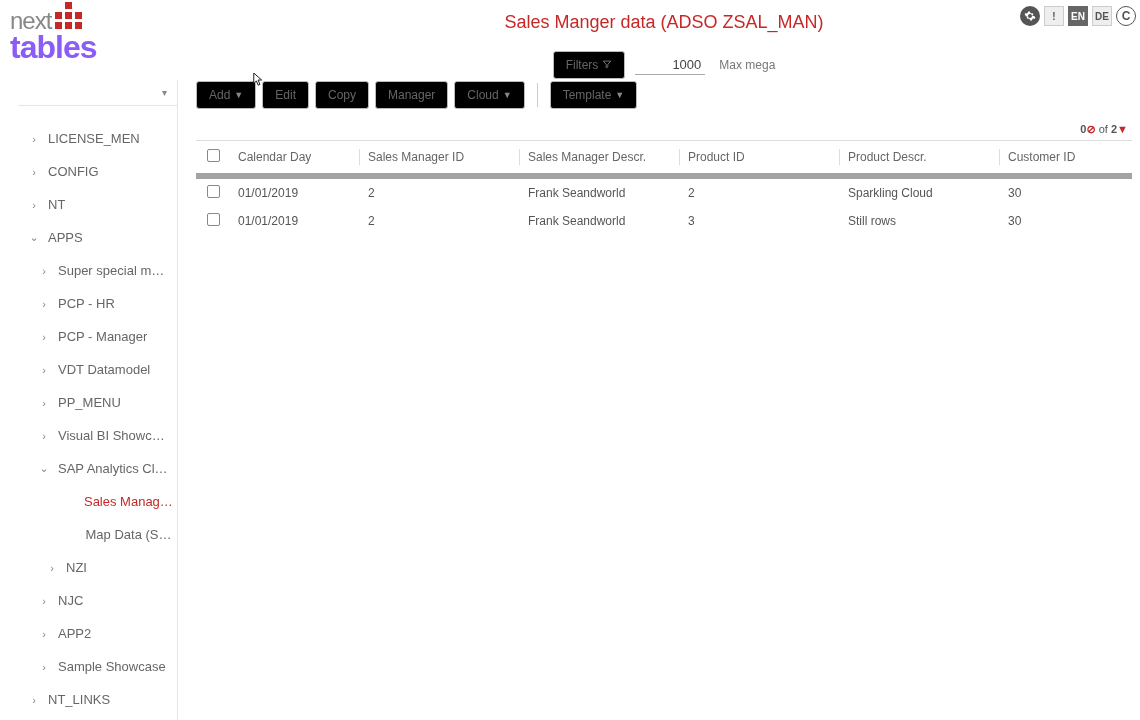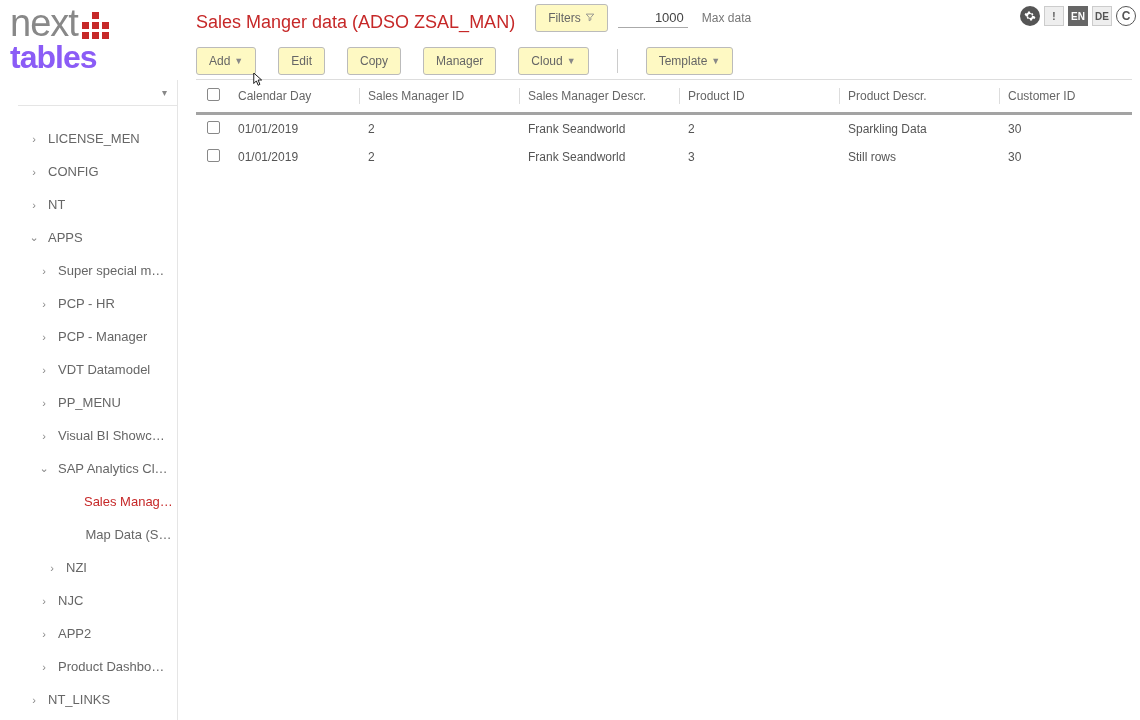--- a/index.html
+++ b/index.html
@@ -1,21 +1,21 @@
 <!DOCTYPE html>
 <html><head>
 <meta charset="utf-8">
 <style>
 * { box-sizing: border-box; margin: 0; padding: 0; }
 body { font-family: "Helvetica Neue", Arial, sans-serif; font-size: 13px; color: #555; background: #fff; width: 1140px; height: 720px; overflow: hidden; position: relative; }
 
 
 .logo { position: absolute; left: 10px; top: 2px; width: 160px; }
 .logo-top { display:flex; align-items:flex-end; }
-.logo-next { font-size: 38px; font-weight: 400; color: #888; letter-spacing: -1px; font-family: Arial, sans-serif;}
+.logo-next { font-size: 24px; font-weight: 400; color: #888; letter-spacing: -1px; font-family: Arial, sans-serif;}
 .logo-bars { display:inline-flex; gap:3px; margin-left:4px; align-items:flex-end; padding-bottom:6px;}
 .logo-bars .col { display:flex; flex-direction:column; gap:3px;}
 .logo-bars .sq { width:7px; height:7px; background:#c62828;}
 .logo-tables { font-size: 32px; font-weight: 700; color: #8b5cf6; letter-spacing: -1px; margin-top:-6px; font-family: Arial, sans-serif;}
 
 
 .topicons { position:absolute; right:4px; top:6px; display:flex; gap:4px; align-items:center; }
 .topicons .circ { width:20px; height:20px; border-radius:50%; background:#555; color:#fff; display:flex; align-items:center; justify-content:center; font-size:11px; }
 .topicons .sqbtn { width:20px; height:20px; background:#eee; border:1px solid #ccc; color:#555; display:flex; align-items:center; justify-content:center; font-size:10px; font-weight:600; }
 .topicons .circ.outline { background:#fff; border:1.5px solid #555; color:#555; font-size:12px; font-weight:600;}
@@ -31,36 +31,36 @@
 .chev { width:12px; color:#888; font-size:11px; display:inline-block; text-align:center;}
 .tree .lvl0 { padding-left:28px; }
 .tree .lvl1 { padding-left:38px; }
 .tree .lvl2 { padding-left:66px; }
 .tree .lvl2b { padding-left:46px; }
 .tree-label { margin-left:8px; white-space:nowrap; overflow:hidden; text-overflow:ellipsis; max-width:110px;}
 
 
 .main { position:absolute; left:196px; right:8px; top:4px; bottom:0; }
 .title { color:#c62828; font-size:18px; font-weight:500; margin-top:8px; }
-.title-row { display:flex; align-items:center; gap:20px; }
-.btn { background:#fef9c3; border:1px solid #bbb; color:#666; font-size:12px; padding:6px 12px; border-radius:3px; cursor:pointer; display:inline-flex; align-items:center; gap:4px;}
+.title-row { display:flex; align-items:center; gap:20px;flex-direction:column; }
+.btn { background:#000000; border:1px solid #bbb; color:#666; font-size:12px; padding:6px 12px; border-radius:3px; cursor:pointer; display:inline-flex; align-items:center; gap:4px;}
 .btn .caret { font-size:9px; color:#888;}
 .filters-row { display:flex; align-items:center; gap:10px; margin-top:-2px;}
 .maxrows-input { width:70px; border:none; border-bottom:1px solid #aaa; text-align:right; font-size:13px; color:#444; padding:2px 4px; outline:none;}
 .maxrows-label { color:#777; font-size:12px; margin-left:4px;}
-.toolbar { margin-top:14px; display:flex; gap:22px; align-items:center;}
+.toolbar { margin-top:2px; display:flex; gap:6px; align-items:center;}
 .toolbar .divider { width:1px; height:24px; background:#ccc; margin:0 6px;}
 .count-row { text-align:right; font-size:11px; color:#555; margin-top:14px; padding-right:4px;}
 .count-row .red { color:#c62828; font-weight:600;}
 .hr { height:1px; background:#ddd; margin-top:4px;}
 
 
 .table-wrap { margin-top:0;}
 table { width:100%; border-collapse:collapse; font-size:12px; color:#555;}
-thead td { border-bottom:3px solid #a3a3a3; padding:8px 8px; color:#666; font-size:12px; position:relative;}
+thead td { border-bottom:6px solid #a3a3a3; padding:8px 8px; color:#666; font-size:12px; position:relative;}
 thead td .colsep { position:absolute; right:0; top:8px; bottom:8px; width:1px; background:#ddd;}
 tbody td { padding:6px 8px;margin-top:43px; }
 .chk { width:13px; height:13px; border:1.5px solid #888; display:inline-block; border-radius:2px;}
 .col-chk { width:34px; text-align:center;}
 
 
 .cursor { position:absolute; left:253px; top:73px; font-size:14px; color:#000; pointer-events:none;}
 .cursor svg { width:12px; height:14px; }
 </style>
 </head>
@@ -164,21 +164,21 @@
       <div class="tree-item lvl1">
         <span class="chev">›</span>
         <span class="tree-label">NJC</span>
       </div>
       <div class="tree-item lvl1">
         <span class="chev">›</span>
         <span class="tree-label">APP2</span>
       </div>
       <div class="tree-item lvl1">
         <span class="chev">›</span>
-        <span class="tree-label">Product Dashboard</span>
+        <span class="tree-label">Sample Showcase</span>
       </div>
       <div class="tree-item lvl0">
         <span class="chev">›</span>
         <span class="tree-label">NT_LINKS</span>
       </div>
     </div>
 </div>
 
 <div class="main">
   <div class="title-row">
@@ -186,21 +186,21 @@
     <div class="filters-row">
       <button class="btn">
         <span>Filters</span>
         <span>
           <svg width="10" height="10" viewBox="0 0 24 24" fill="none" stroke="#888" stroke-width="2">
               <path d="M3 5h18l-7 8v6l-4 2v-8z"></path>
             </svg>
         </span>
       </button>
       <input class="maxrows-input" value="1000" style="">
-      <span class="maxrows-label">Max data</span>
+      <span class="maxrows-label">Max mega</span>
     </div>
   </div>
 
   <div class="toolbar">
     <button class="btn">
         <span>Add</span>
         <span class="caret">▼</span>
       </button>
     <button class="btn">Edit</button>
     <button class="btn">Copy</button>
@@ -209,20 +209,25 @@
         <span>Cloud</span>
         <span class="caret">▼</span>
       </button>
     <span class="divider"></span>
     <button class="btn">
         <span>Template</span>
         <span class="caret">▼</span>
       </button>
   </div>
 
+  <div class="count-row">
+    <b>0</b><span class="red">⊘</span>
+    <span>of</span>
+    <b>2</b><span class="red">▼</span>
+  </div>
   <div class="hr"></div>
 
   <div class="table-wrap">
     <table>
       <colgroup>
         <col style="width:34px">
           <col style="width:130px">
           <col style="width:160px">
           <col style="width:160px">
           <col style="width:160px">
@@ -240,21 +245,21 @@
           <td><span>Customer ID</span></td>
         </tr>
       </thead>
       <tbody id="tbody">
           <tr>
             <td class="col-chk"><span class="chk"></span></td>
             <td>01/01/2019</td>
             <td>2</td>
             <td>Frank Seandworld</td>
             <td>2</td>
-            <td>Sparkling Data</td>
+            <td>Sparkling Cloud</td>
             <td>30</td>
           </tr>
           <tr>
             <td class="col-chk"><span class="chk"></span></td>
             <td>01/01/2019</td>
             <td>2</td>
             <td>Frank Seandworld</td>
             <td>3</td>
             <td>Still rows</td>
             <td>30</td>

